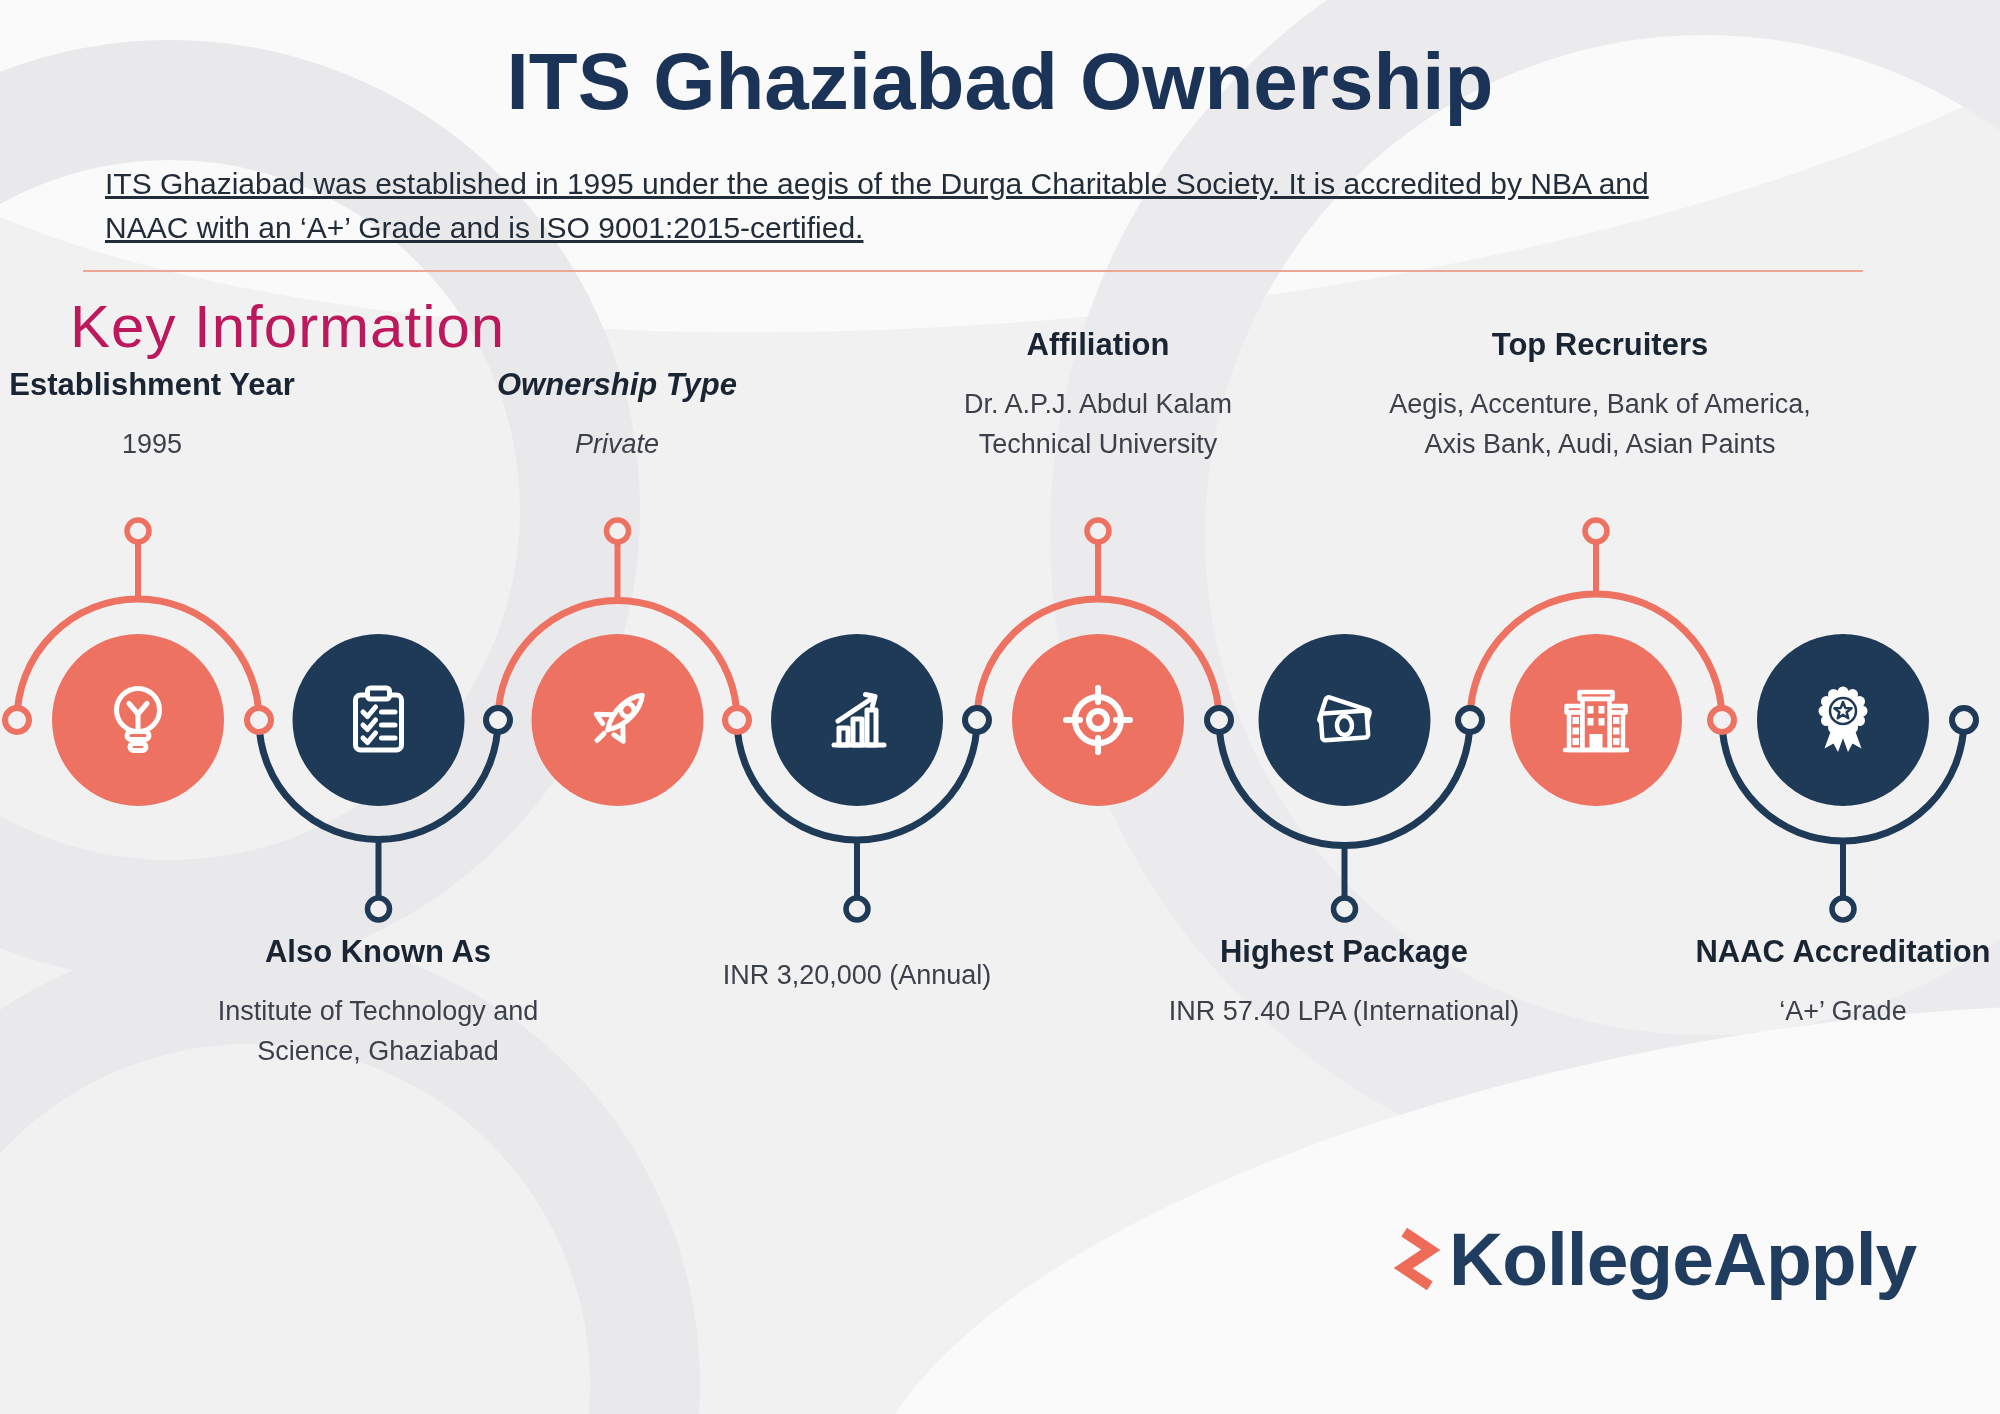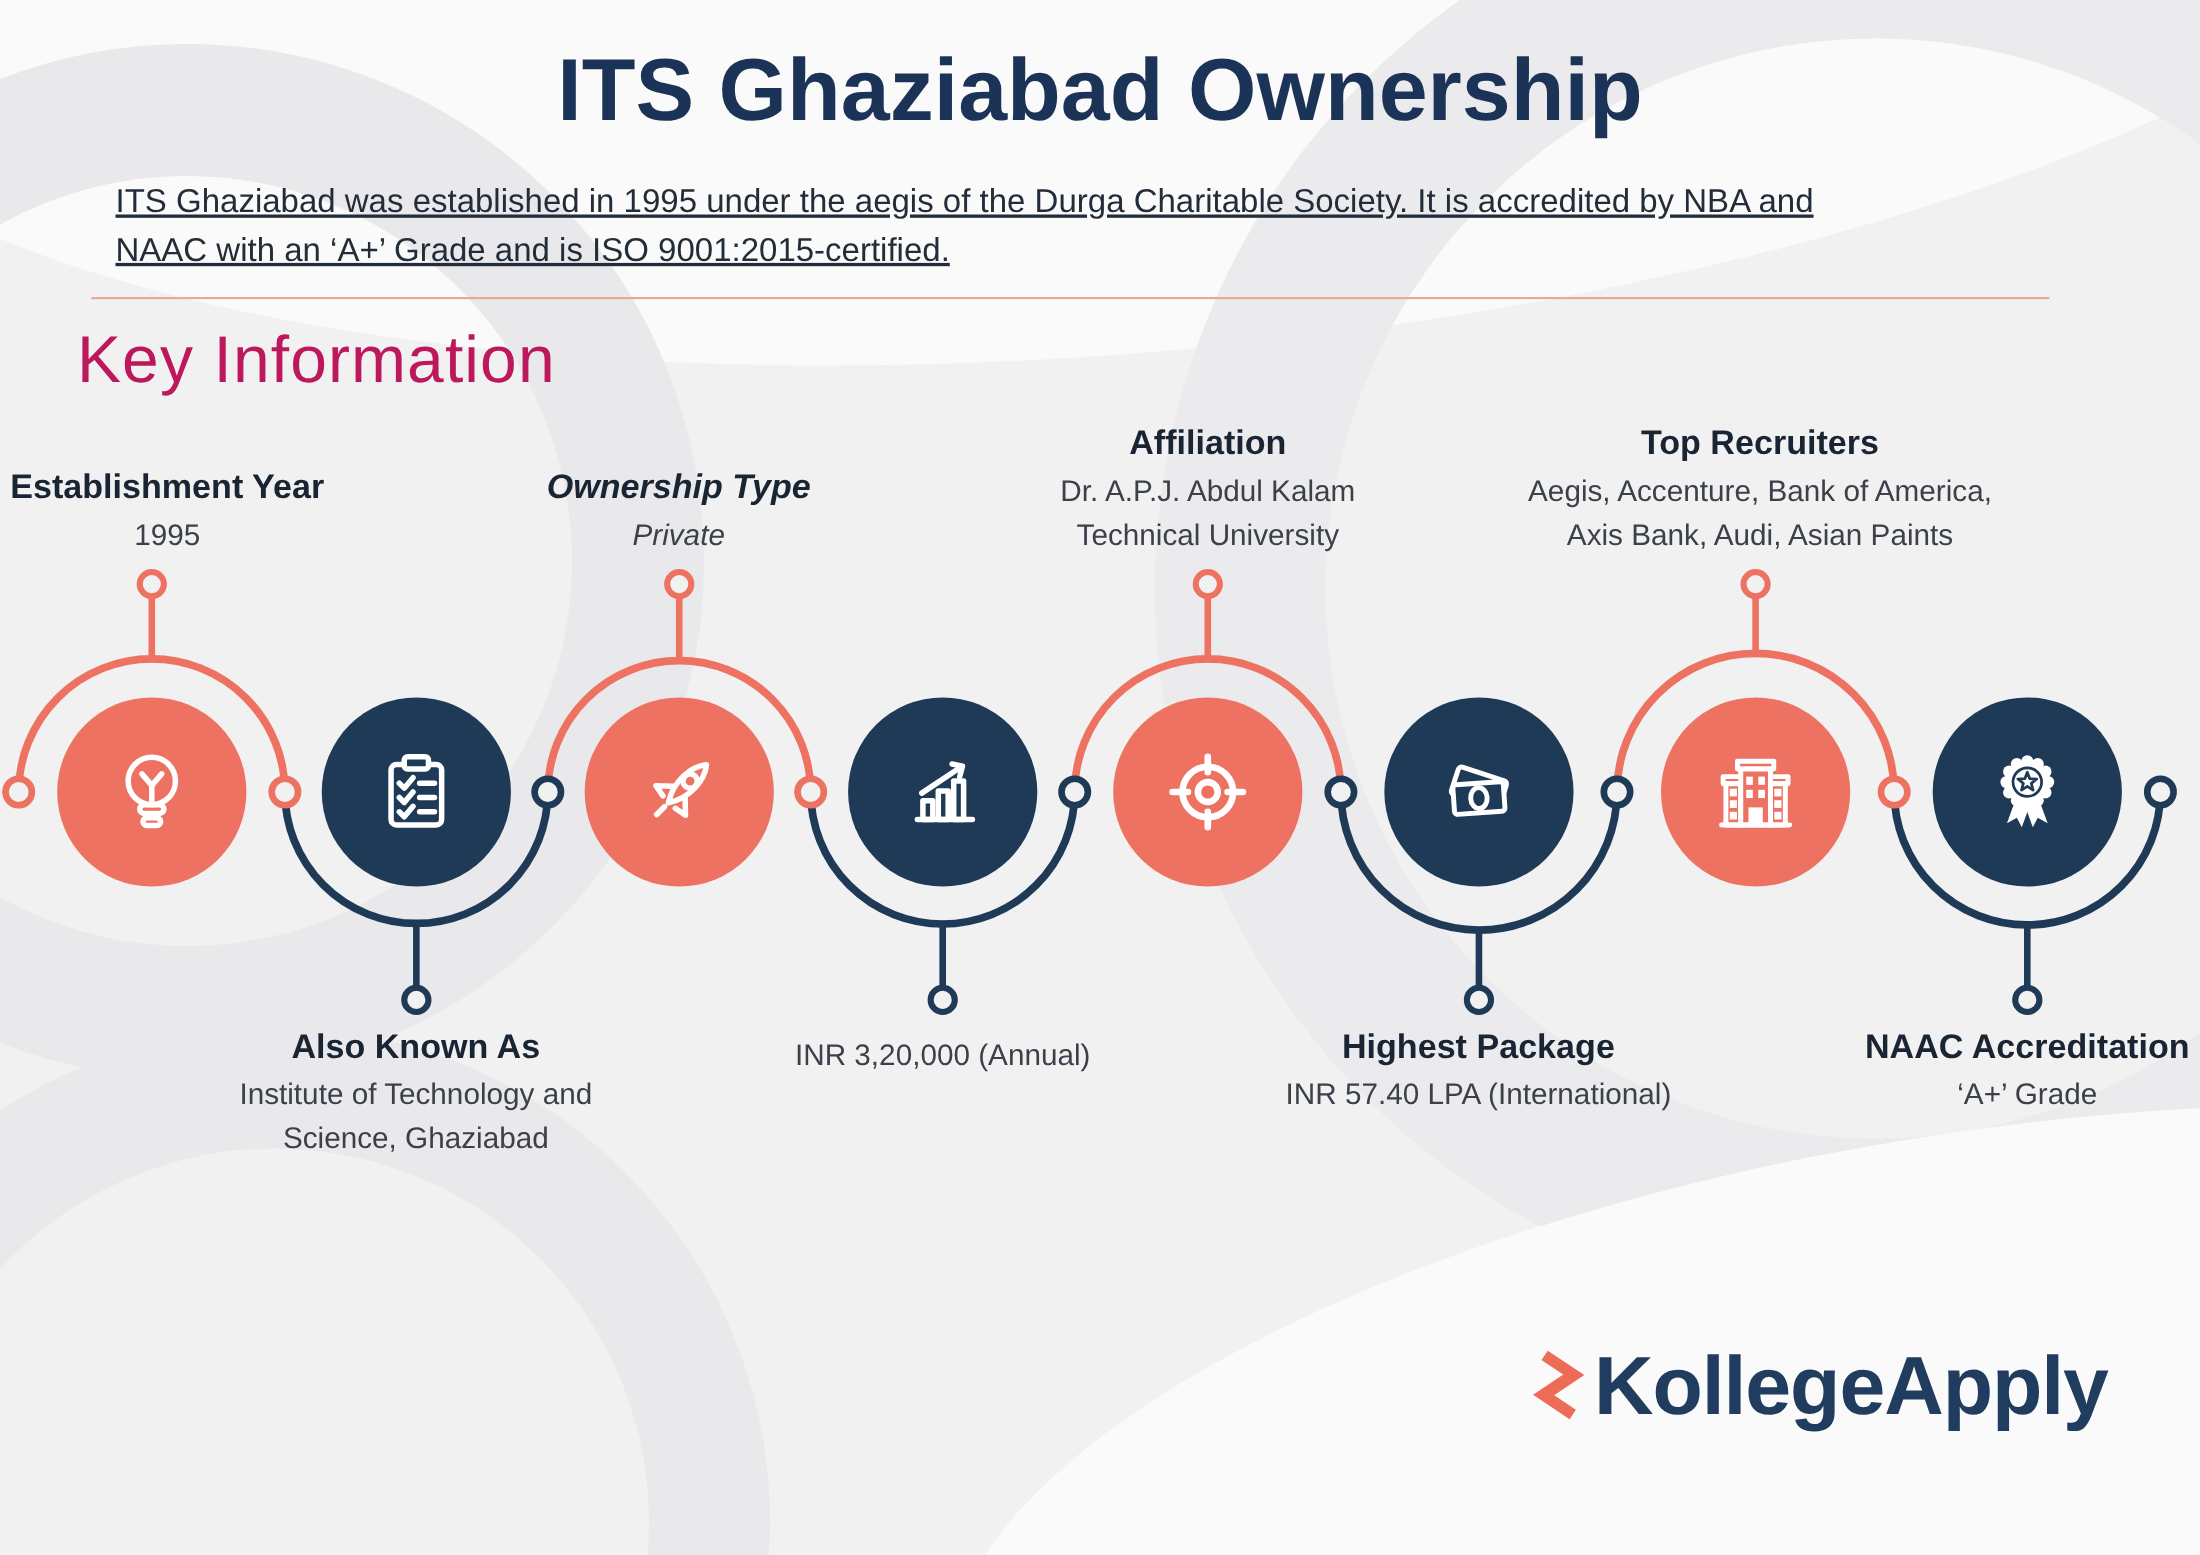--- a/index.html
+++ b/index.html
@@ -20,22 +20,22 @@
   .subtitle{position:absolute;z-index:2;top:162px;left:105px;width:1630px;
     font-size:30px;line-height:44px;font-weight:500;color:#232D3A;text-decoration:underline;}
   .divider{position:absolute;z-index:2;top:270px;left:83px;width:1780px;height:2px;background:#EDA895;}
   .section-heading{position:absolute;z-index:2;top:292px;left:70px;
     font-size:60px;font-weight:400;color:#be185d;letter-spacing:1px;}
   
   .timeline{position:absolute;inset:0;z-index:1;pointer-events:none;}
   
   .label{position:absolute;z-index:2;text-align:center;transform:translateX(-50%);}
   .label .h{font-size:31px;font-weight:700;color:#1A2533;}
-  .label .v{font-size:27px;font-weight:400;color:#3C4049;line-height:40px;margin-top:5px;}
-  .lt{bottom:908px;}
+  .label .v{font-size:27px;font-weight:400;color:#3C4049;line-height:40px;margin-top:21px;}
+  .lt{bottom:950px;}
   .lb{top:934px;}
   #lab0{left:152px;width:340px;}
   #lab1{left:378px;width:350px;}
   #lab2{left:617px;width:360px;font-style:italic;}
   #lab3{left:857px;width:380px;}
   #lab4{left:1098px;width:310px;}
   #lab5{left:1344px;width:470px;}
   #lab6{left:1600px;width:452px;}
   #lab7{left:1843px;width:380px;}
   

